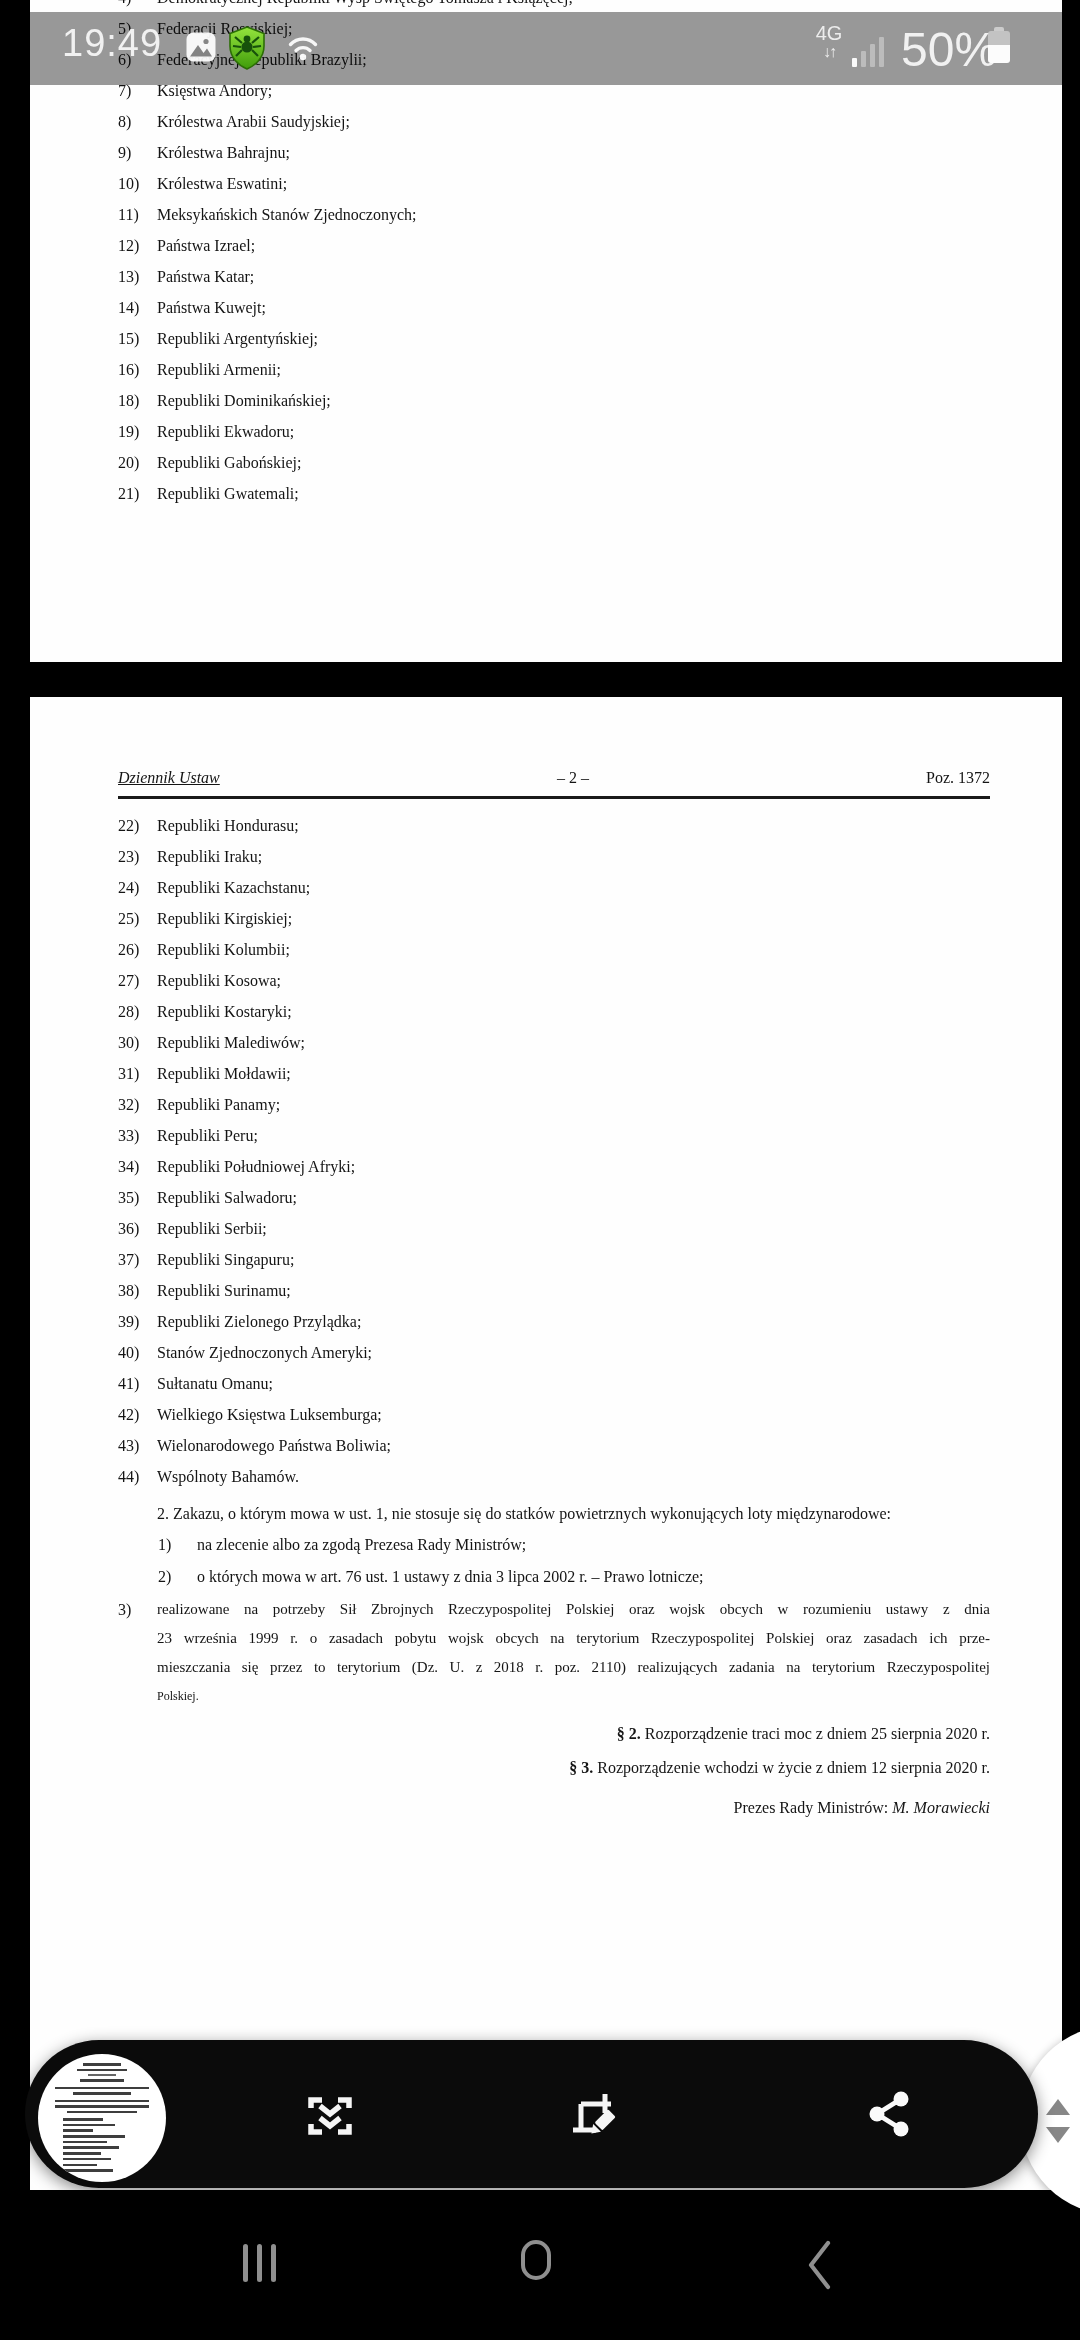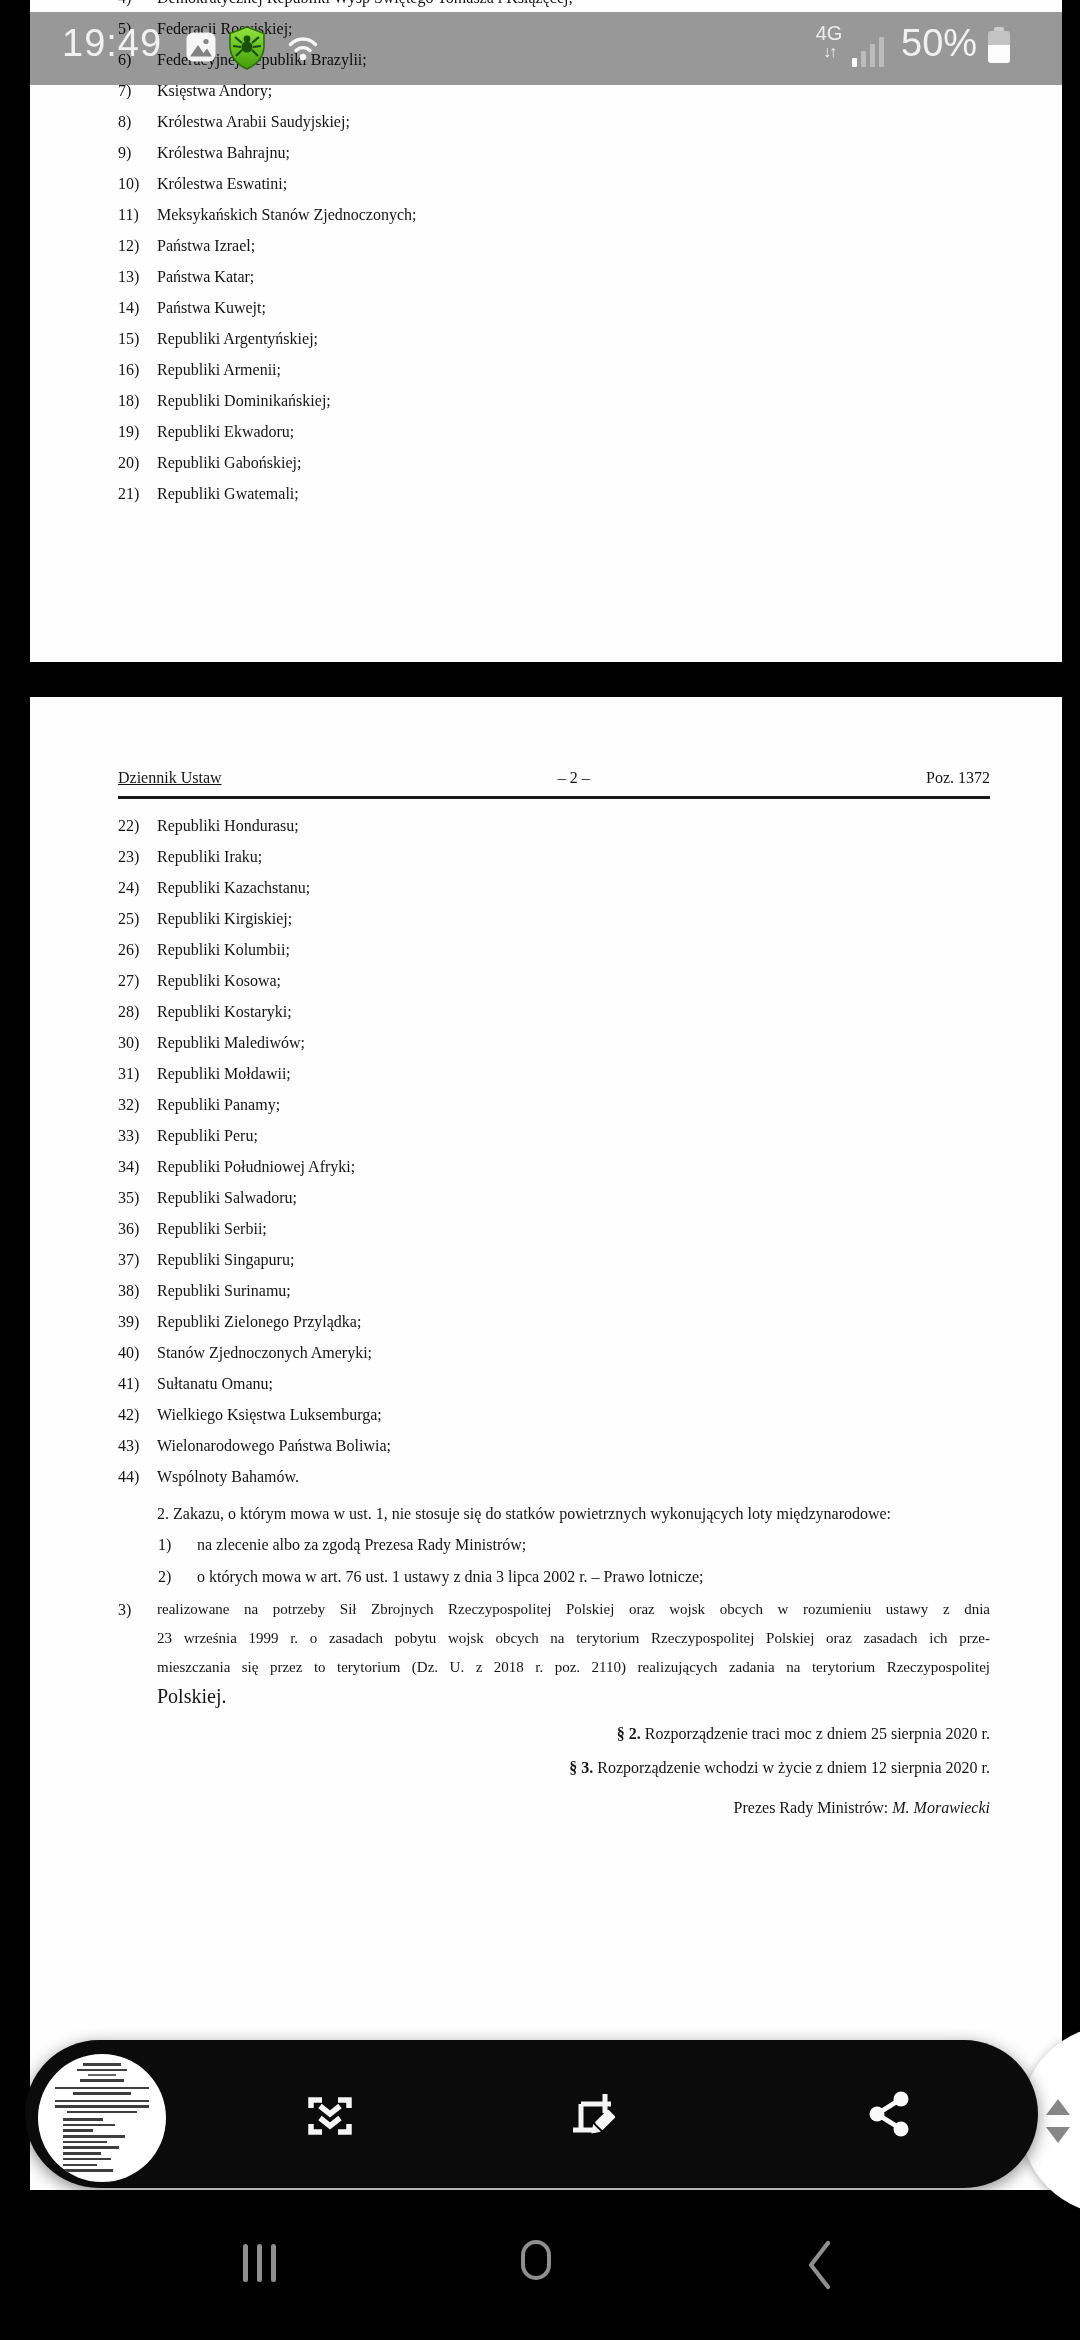--- a/index.html
+++ b/index.html
@@ -12,30 +12,30 @@
   .page2{top:697px;height:1493px;}
 
   .list1{position:absolute;top:-18px;left:0;right:0;}
   .row{height:31px;line-height:31px;padding-left:88px;white-space:nowrap;
        font-size:16px;color:#141414;}
   .num{display:inline-block;width:39px;}
 
   .p2header{position:absolute;top:72px;left:88px;right:72px;display:flex;
             justify-content:space-between;font-size:16px;color:#141414;
             border-bottom:3px solid #1a1a1a;padding-bottom:9px;}
-  .hL{text-decoration:underline;}
+  .hL{text-decoration:underline;font-style:italic;}
   .content{position:absolute;top:113px;left:88px;right:72px;color:#141414;}
   .para2{margin:6px 0 0;padding-left:39px;font-size:16px;line-height:31px;white-space:nowrap;}
   .subrow{height:32px;line-height:32px;white-space:nowrap;font-size:16px;margin-left:40px;}
   .sub3{display:flex;margin-top:2px;font-size:16px;}
   .sub3 .num{flex:0 0 39px;line-height:29px;}
   .sublines{flex:1;}
   .jline{font-size:15px;line-height:29px;text-align:justify;text-align-last:justify;
          height:29px;overflow:hidden;}
-  .jline.last{text-align:right;text-align-last:left;font-size:20px;}
+  .jline.last{text-align:right;text-align-last:left;font-size:12px;}
   .spar{margin:8px 0 0;padding-left:39px;font-size:16px;line-height:30px;white-space:nowrap;text-align:right;}
   .spar.s3{margin-top:4px;}
   .b{font-weight:bold;}
   .signature{margin:10px 0 0;text-align:right;font-size:16px;line-height:30px;}
   .signature em{font-style:italic;}
 
   
   .statusbar{position:absolute;left:0;top:12px;width:1080px;height:73px;
              background:rgba(0,0,0,0.40);z-index:40;
              font-family:"Liberation Sans","DejaVu Sans",sans-serif;color:#f1f1f1;}
@@ -43,21 +43,21 @@
   .sb-ic{position:absolute;}
   .fourg{position:absolute;left:812px;top:10px;width:34px;text-align:center;color:#ededed;}
   .fourg .fg{font-size:20px;font-weight:normal;line-height:22px;}
   .fourg .arr{font-size:16px;line-height:16px;letter-spacing:-2px;}
   .sigbars{position:absolute;left:852px;top:24px;height:31px;display:flex;align-items:flex-end;gap:4px;}
   .sigbars span{display:block;width:5px;border-radius:1px;background:rgba(255,255,255,0.35);}
   .sigbars span:nth-child(1){height:9px;background:#fafafa;}
   .sigbars span:nth-child(2){height:16px;}
   .sigbars span:nth-child(3){height:23px;}
   .sigbars span:nth-child(4){height:30px;}
-  .sb-pct{position:absolute;left:901px;top:10px;font-size:38px;}
+  .sb-pct{position:absolute;left:901px;top:10px;font-size:48px;}
   .battery{position:absolute;left:988px;top:15px;width:22px;}
   .battery .nub{width:10px;height:4px;margin:0 auto;background:rgba(255,255,255,0.5);
                 border-radius:2px 2px 0 0;}
   .battery .body{width:22px;height:32px;border-radius:3px;overflow:hidden;}
   .battery .empty{height:14px;background:rgba(255,255,255,0.42);}
   .battery .full{height:18px;background:#fcfcfc;}
 
   
   .scrubber{position:absolute;left:1020px;top:2025px;width:190px;height:190px;border-radius:50%;
             background:#fff;z-index:12;box-shadow:0 2px 10px rgba(0,0,0,0.3);}

